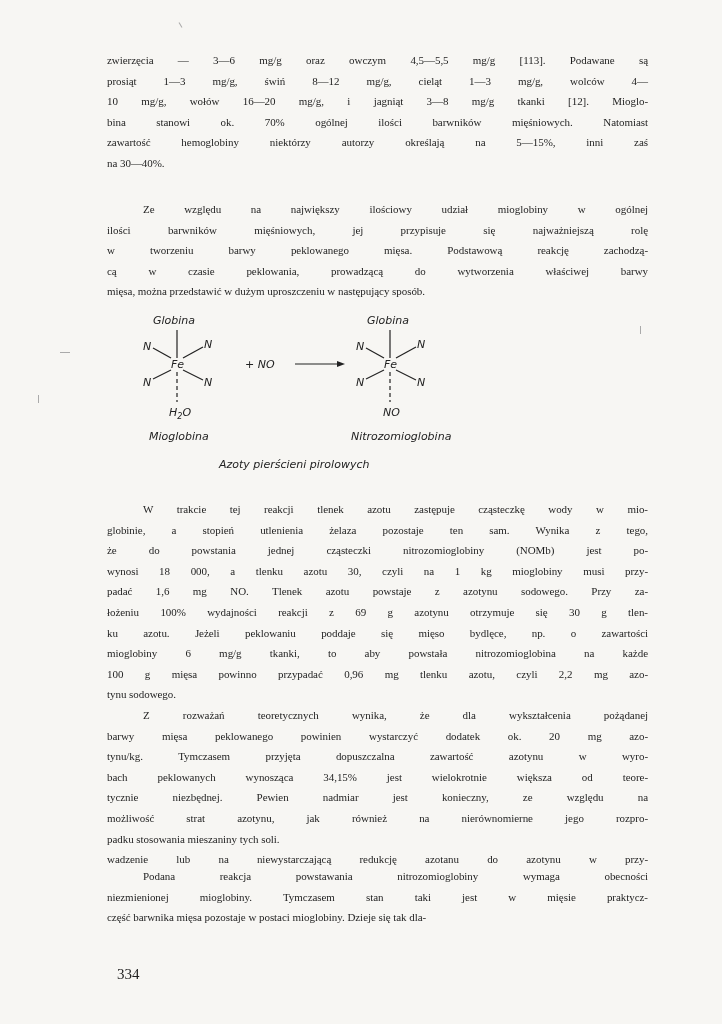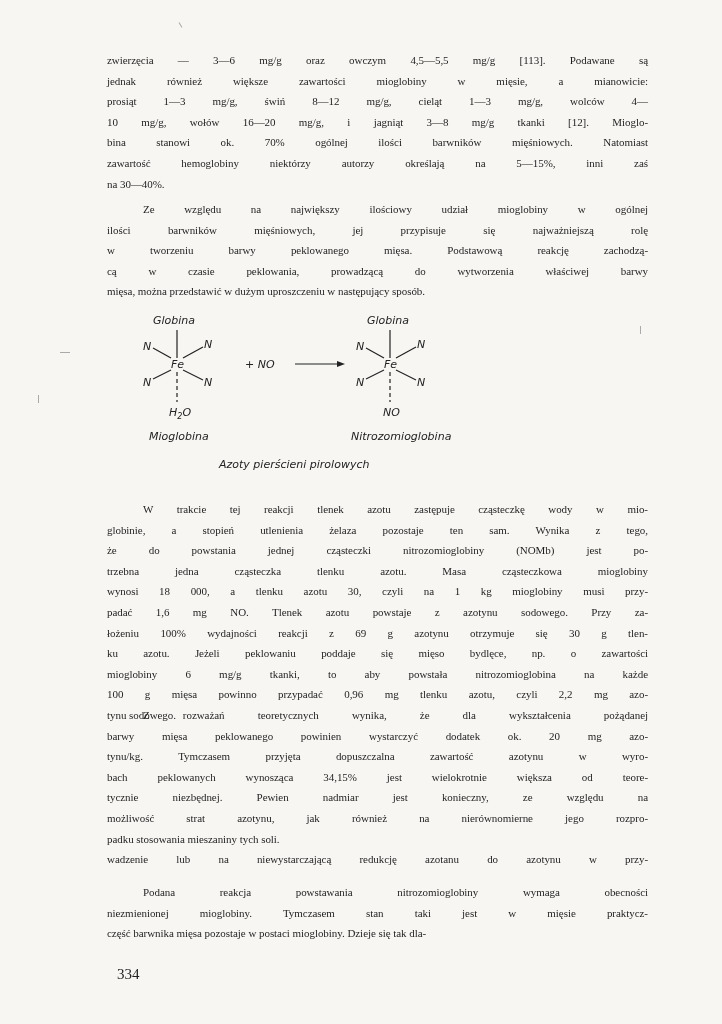--- a/index.html
+++ b/index.html
@@ -22,41 +22,40 @@
     hyphens: manual;
   }
   p.txt .ln { display: block; text-align: justify; text-align-last: justify; }
   p.txt .ln.last { text-align-last: left; }
   p.indent .ln.first { text-indent: 36px; }
   #para1 { position: absolute; left: 0; top: 0; width: 541px; }
   #para2 { position: absolute; left: 0; top: 149px; width: 541px; }
   #diagram { position: absolute; left: 20px; top: 262px; width: 360px; height: 168px; }
   #para3 { position: absolute; left: 0; top: 449px; width: 541px; }
   #para4 { position: absolute; left: 0; top: 655px; width: 541px; }
-  #para5 { position: absolute; left: 0; top: 816px; width: 541px; margin-top: 16px; }
+  #para5 { position: absolute; left: 0; top: 816px; width: 541px; }
   #page-number {
     position: absolute; left: 117px; top: 966px;
     font-size: 15px; font-family: "Liberation Serif", serif; text-align: right;
   }
   .dtext {
     font-family: "DejaVu Sans", sans-serif;
     font-style: italic;
     font-size: 11px;
     fill: #222;
   }
   .speck { position: absolute; background: #aaa; }
 </style>
 </head>
 <body>
 
 <div class="page">
 
   <p class="txt" id="para1">
       <span class="ln first">zwierzęcia — 3—6 mg/g oraz owczym 4,5—5,5 mg/g [113]. Podawane są</span>
-      <span class="ln">jednak również większe zawartości mioglobiny w mięsie, a mianowicie:</span>
       <span class="ln">prosiąt 1—3 mg/g, świń 8—12 mg/g, cieląt 1—3 mg/g, wolców 4—</span>
       <span class="ln">10 mg/g, wołów 16—20 mg/g, i jagniąt 3—8 mg/g tkanki [12]. Mioglo-</span>
       <span class="ln">bina stanowi ok. 70% ogólnej ilości barwników mięśniowych. Natomiast</span>
       <span class="ln">zawartość hemoglobiny niektórzy autorzy określają na 5—15%, inni zaś</span>
       <span class="ln last">na 30—40%.</span>
     </p>
   <p class="txt indent" id="para2">
       <span class="ln first">Ze względu na największy ilościowy udział mioglobiny w ogólnej</span>
       <span class="ln">ilości barwników mięśniowych, jej przypisuje się najważniejszą rolę</span>
       <span class="ln">w tworzeniu barwy peklowanego mięsa. Podstawową reakcję zachodzą-</span>
@@ -108,21 +107,20 @@
       <text class="dtext" x="224" y="128">Nitrozomioglobina</text>
     </g>
 
     <text class="dtext" x="92" y="156">Azoty pierścieni pirolowych</text>
   </svg>
 
   <p class="txt indent" id="para3">
       <span class="ln first">W trakcie tej reakcji tlenek azotu zastępuje cząsteczkę wody w mio-</span>
       <span class="ln">globinie, a stopień utlenienia żelaza pozostaje ten sam. Wynika z tego,</span>
       <span class="ln">że do powstania jednej cząsteczki nitrozomioglobiny (NOMb) jest po-</span>
-      <span class="ln">trzebna jedna cząsteczka tlenku azotu. Masa cząsteczkowa mioglobiny</span>
       <span class="ln">wynosi 18 000, a tlenku azotu 30, czyli na 1 kg mioglobiny musi przy-</span>
       <span class="ln">padać 1,6 mg NO. Tlenek azotu powstaje z azotynu sodowego. Przy za-</span>
       <span class="ln">łożeniu 100% wydajności reakcji z 69 g azotynu otrzymuje się 30 g tlen-</span>
       <span class="ln">ku azotu. Jeżeli peklowaniu poddaje się mięso bydlęce, np. o zawartości</span>
       <span class="ln">mioglobiny 6 mg/g tkanki, to aby powstała nitrozomioglobina na każde</span>
       <span class="ln">100 g mięsa powinno przypadać 0,96 mg tlenku azotu, czyli 2,2 mg azo-</span>
       <span class="ln last">tynu sodowego.</span>
     </p>
   <p class="txt indent" id="para4">
       <span class="ln first">Z rozważań teoretycznych wynika, że dla wykształcenia pożądanej</span>

